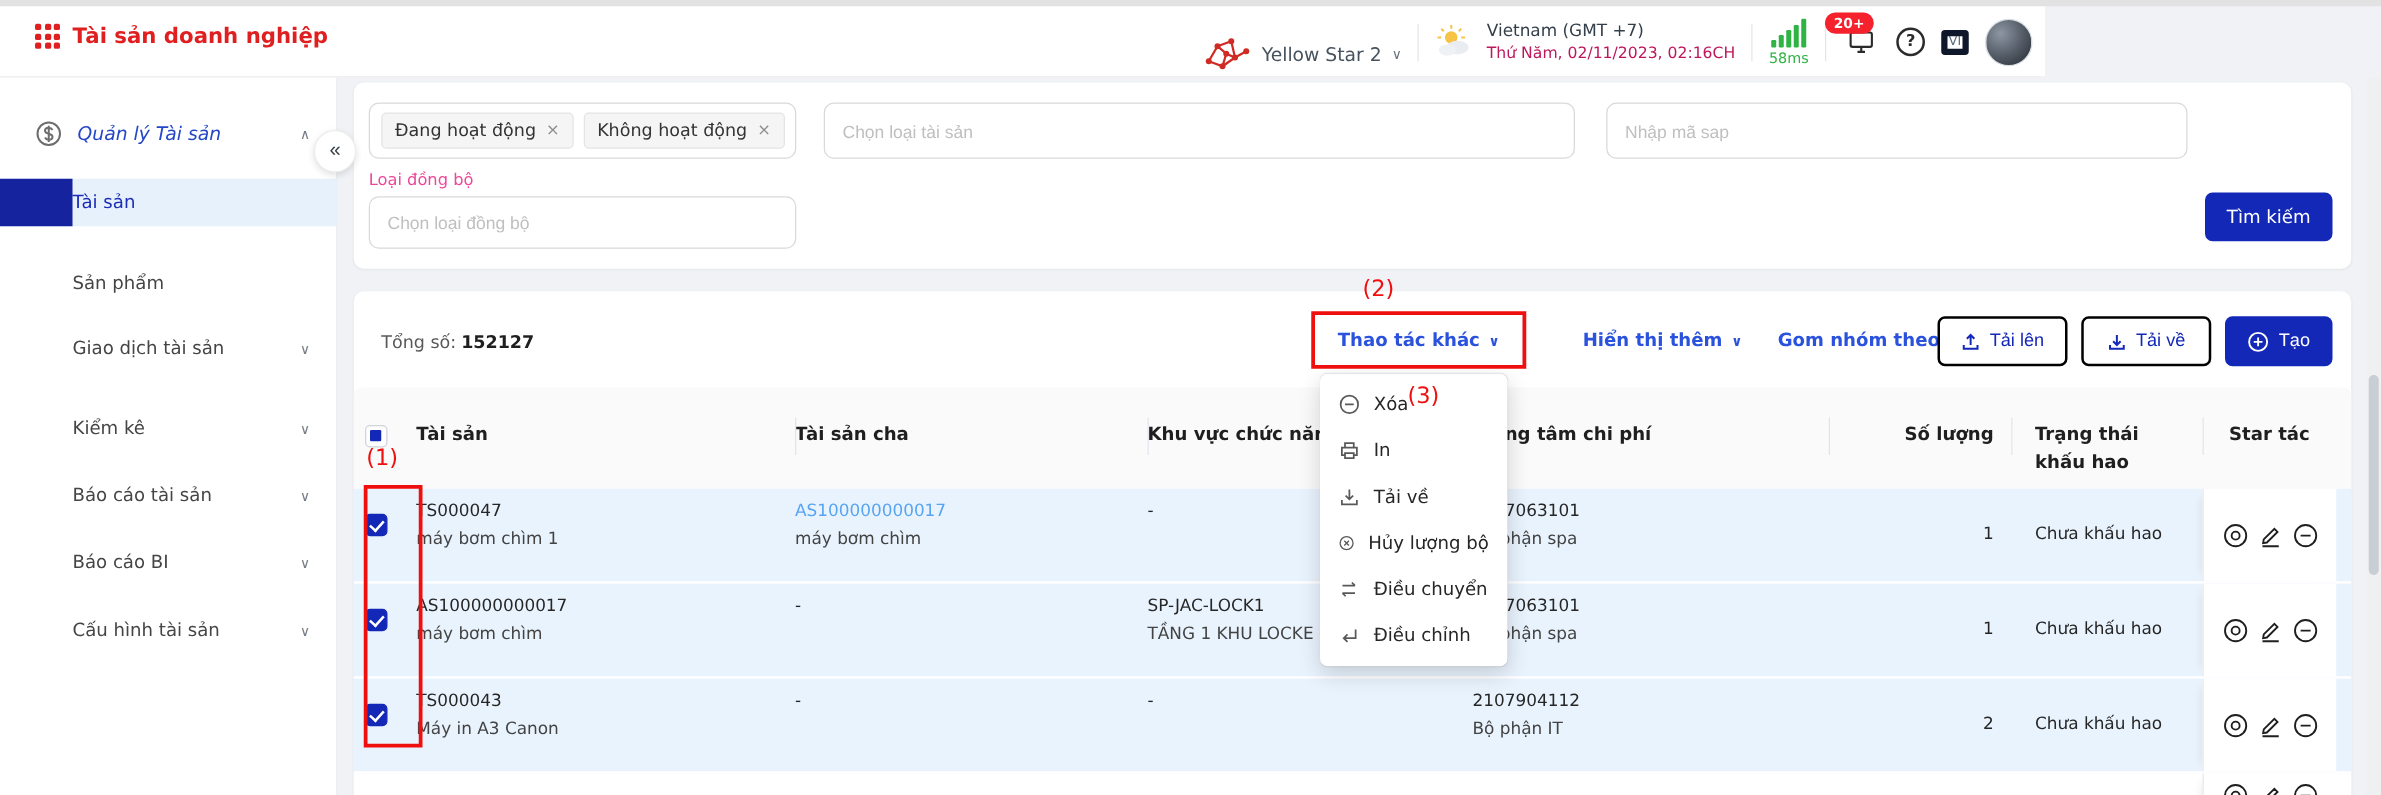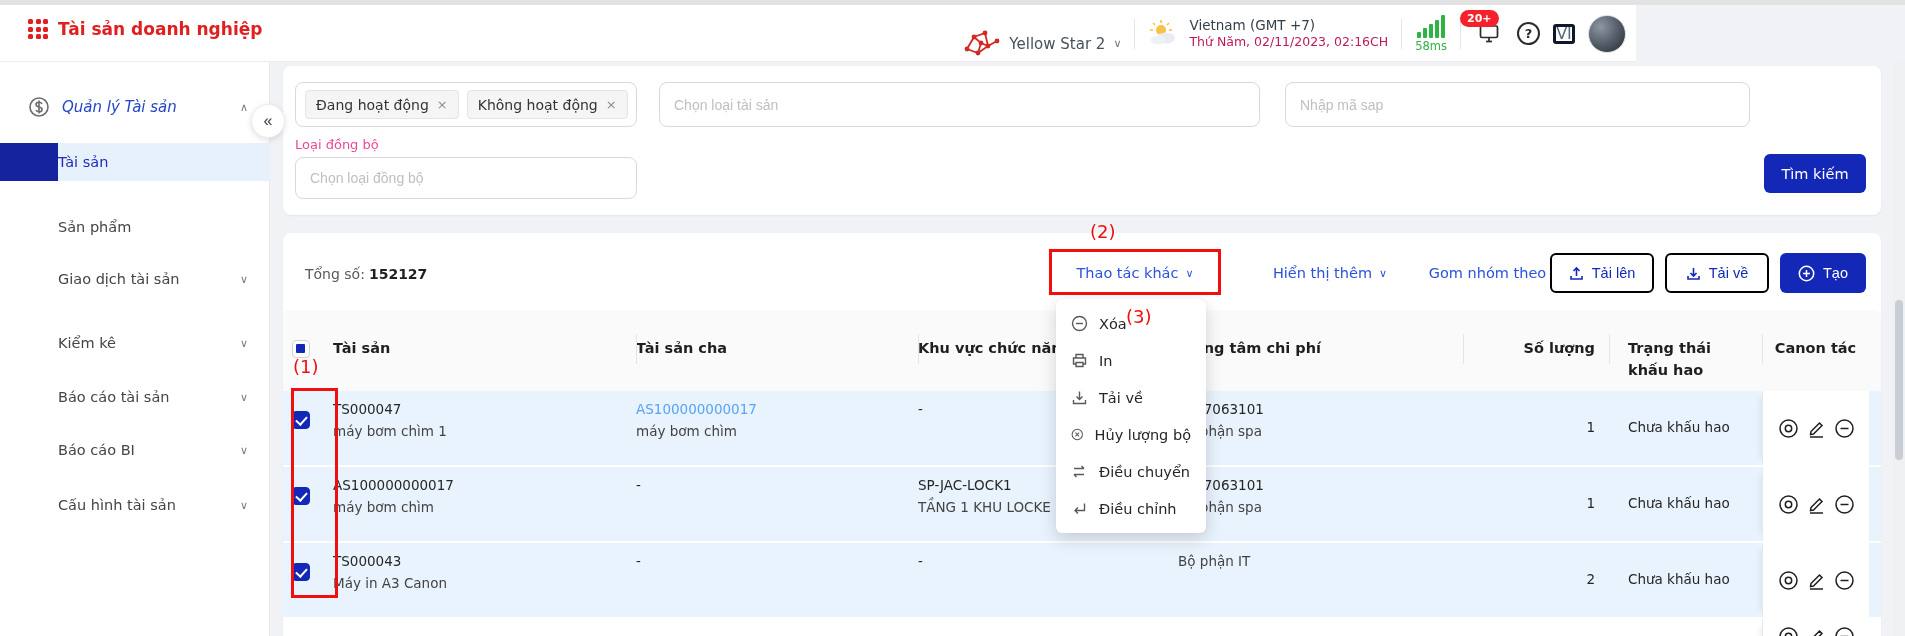--- a/index.html
+++ b/index.html
@@ -22,21 +22,21 @@
   .locale-txt { line-height:1.25; }
   .locale-txt .l1 { font-size:13.5px; color:#333f4a; }
   .locale-txt .l2 { font-size:12.5px; color:#be185d; }
   .latency { display:flex; flex-direction:column; align-items:center; gap:1px; }
   .bars { display:flex; align-items:flex-end; gap:2px; height:24px; }
   .bars i { width:4px; background:#2fb344; border-radius:1px; }
   .latency .ms { color:#2fb344; font-size:11.5px; }
   .bell-wrap { position:relative; width:30px; height:30px; display:flex; align-items:center; justify-content:center; cursor:pointer;}
   .badge { position:absolute; top:-9px; left:-14px; background:#f5222d; color:#fff; font-size:11px; padding:2px 7px; border-radius:10px; font-weight:bold;}
   .help { width:23px; height:23px; border:2px solid #2b2b2b; border-radius:50%; display:flex; align-items:center; justify-content:center; font-weight:bold; font-size:13px; color:#2b2b2b; cursor:pointer;}
-  .lang { width:22px; height:20px; border:3px solid #0f172a; border-radius:3px; color:#5a6b7b; font-size:16px; display:flex; align-items:center; justify-content:center; cursor:pointer;}
+  .lang { width:22px; height:20px; border:5px solid #0f172a; border-radius:3px; color:#5a6b7b; font-size:10px; display:flex; align-items:center; justify-content:center; cursor:pointer;}
   .avatar { width:38px; height:38px; border-radius:50%; background:radial-gradient(circle at 32% 30%, #8d97a3 0%, #5a636e 45%, #23282f 100%); border:1px solid #d8dde2; cursor:pointer;}
 
   
   .sidebar { position:absolute; left:0; top:62px; width:270px; height:574px; background:#fff; border-right:1px solid #e9e9e9; z-index:10; }
   .side-row { position:absolute; left:0; width:270px; height:24px; display:flex; align-items:center; cursor:pointer; }
   .side-section { color:#2446c7; font-size:15px; }
   .side-section .dollar { margin-left:28px; margin-right:12px; display:flex; }
   .side-item { color:#454545; font-size:14.5px; padding-left:58px; }
   .side-chev { position:absolute; right:22px; font-size:11px; color:#747c85; }
   .active-item { position:absolute; left:0; top:81px; width:270px; height:38px; background:#e6f1fb; display:flex; align-items:center; cursor:pointer; }
@@ -55,21 +55,21 @@
   input.inputbox { padding:0 14px; outline:none; }
   .chipbox { display:flex; align-items:center; gap:8px; padding:0 9px; }
   .chip { background:#f5f5f5; border:1px solid #e4e4e4; border-radius:4px; height:29px; display:flex; align-items:center; gap:8px; padding:0 10px; font-size:14px; color:#333; white-space:nowrap; }
   .chip .x { color:#8c8c8c; font-size:13px; cursor:pointer; }
   .field-label { position:absolute; left:12px; top:71px; font-size:13px; color:#ec4899; }
   .search-btn { position:absolute; left:1481px; top:88px; width:102px; height:39px; background:#1428b8; color:#fff; border:none; border-radius:6px; font-size:14.5px; cursor:pointer; font-family:inherit;}
 
   
   .total { position:absolute; left:22px; top:33px; color:#595959; font-size:14px; white-space:nowrap;}
   .total b { color:#1f1f1f; margin-left:4px;}
-  .tool-link { position:absolute; top:18px; height:44px; display:flex; align-items:center; justify-content:center; gap:7px; color:#2a52dd; font-size:14.5px; cursor:pointer; white-space:nowrap;}
+  .tool-link { position:absolute; top:18px; height:44px; display:flex; align-items:center; justify-content:center; gap:7px; color:#2a52dd; font-size:14.5px; cursor:pointer; white-space:nowrap;font-weight:bold;}
   .tool-link .caret { color:#2a52dd; }
   .btn-outline { position:absolute; top:20px; height:40px; border:2px solid #000000; color:#1428b8; background:#fff; border-radius:6px; display:flex; align-items:center; justify-content:center; gap:8px; font-size:14.5px; cursor:pointer;}
   .btn-solid { position:absolute; top:20px; height:40px; background:#1428b8; color:#fff; border:none; border-radius:6px; display:flex; align-items:center; justify-content:center; gap:8px; font-size:14.5px; cursor:pointer;}
 
   
   .tgrid { display:grid; grid-template-columns:50px 303px 282px 260px 285px 146px 153px 107px; }
   .thead { position:absolute; left:0; top:77px; width:1598px; height:81px; background:#fafafa; border-radius:6px 6px 0 0; font-weight:bold; font-size:14.5px; color:#1f1f1f; }
   .thead > div { position:relative; padding-top:27px; padding-right:14px; line-height:1.55; }
   .thead > div:nth-child(n+3)::before { content:""; position:absolute; left:0; top:24px; width:1px; height:30px; background:#e1e5ea; }
   .th-cb { display:flex; justify-content:center; padding-top:30px !important; }
@@ -306,21 +306,21 @@
     <div class="thead tgrid">
       <div class="th-cb">
           <span class="cb ind"></span>
         </div>
       <div>Tài sản</div>
       <div>Tài sản cha</div>
       <div>Khu vực chức năng</div>
       <div>Trung tâm chi phí</div>
       <div class="th-qty">Số lượng</div>
       <div class="th-dep">Trạng thái khấu hao</div>
-      <div class="th-act">Canon tác</div>
+      <div class="th-act">Star tác</div>
     </div>
 
     <div class="rows">
 
       <div class="trow tgrid sel">
         <div class="td-cb">
             <span class="cb checked"></span>
           </div>
         <div>
             <div class="code">TS000047</div>
@@ -416,20 +416,21 @@
           </div>
         <div>
             <div class="code">-</div>
             <div class="nm"></div>
           </div>
         <div>
             <div class="code">-</div>
             <div class="nm"></div>
           </div>
         <div>
+            <div class="code">2107904112</div>
             <div class="nm">Bộ phận IT</div>
           </div>
         <div class="td-qty">2</div>
         <div class="td-dep">Chưa khấu hao</div>
         <div class="td-act">
           <span class="act-ic">
               <svg width="23" height="23" viewBox="0 0 23 23" fill="none" stroke="#1f1f1f" stroke-width="1.5">
                 <circle cx="11.5" cy="11.5" r="8.5"></circle>
                 <circle cx="11.5" cy="11.5" r="3.2"></circle>
               </svg>

